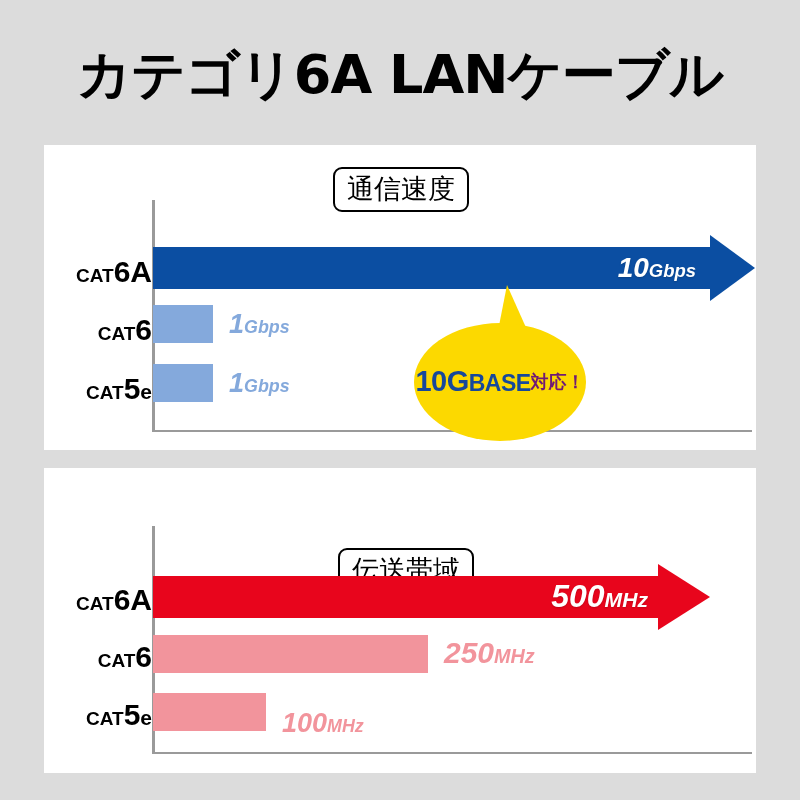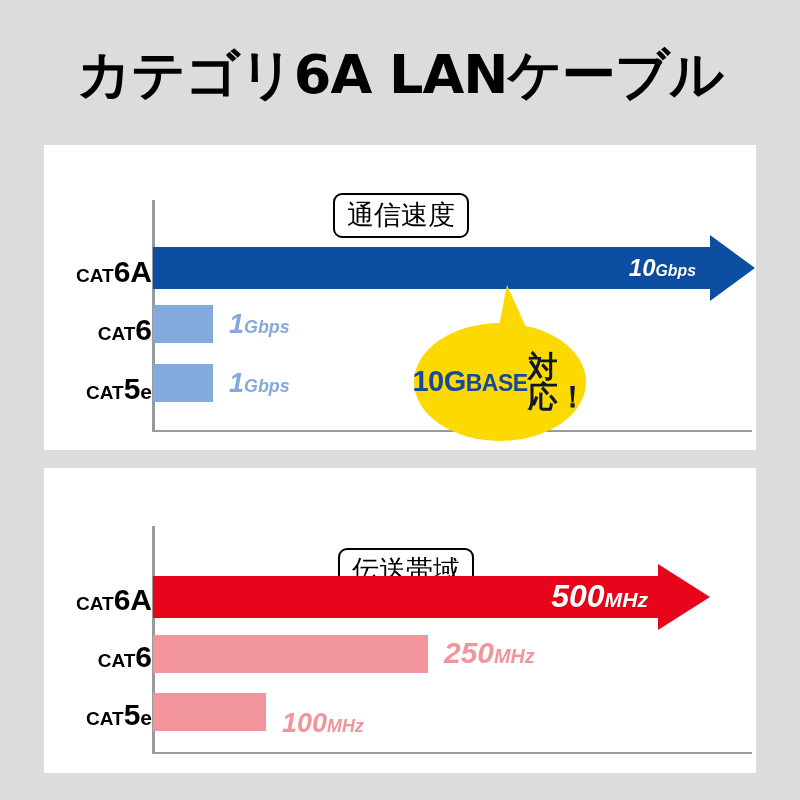--- a/index.html
+++ b/index.html
@@ -130,53 +130,53 @@
     border-bottom:56px solid #FCD900;
     z-index:5;
   }
   .callout-l1{
     color:#16489B;font-weight:bold;font-size:29px;line-height:30px;
     letter-spacing:-.5px;
     font-family:"Liberation Sans","DejaVu Sans",sans-serif;
   }
   .callout-l1 .sm{font-size:23px;}
   .callout-l2{
-    color:#0f172a;font-weight:bold;font-size:30px;line-height:30px;
+    color:#701a75;font-weight:bold;font-size:18px;line-height:30px;
     font-family:"DejaVu Sans","Liberation Sans",sans-serif;
   }
 </style>
 </head>
 <body>
 
 <div class="page">
 
   <div class="title">カテゴリ6A LANケーブル</div>
 
   <div class="card" id="card-speed">
     <div class="plot">
 
-      <div class="badge" style="left:289px;top:22px;margin-top:26px;">通信速度</div>
+      <div class="badge" style="left:289px;top:22px;">通信速度</div>
 
       <div class="axis" id="axis-speed"></div>
       <div class="baseline" id="baseline-speed"></div>
 
       <div class="cat-label" style="top:112px;">
         <span class="sm">CAT</span><span>6</span><span>A</span>
       </div>
       <div class="cat-label" style="top:170px;">
         <span class="sm">CAT</span><span>6</span><span class="suffix"></span>
       </div>
       <div class="cat-label" style="top:229px;">
         <span class="sm">CAT</span><span>5</span><span class="suffix">e</span>
       </div>
 
       <div class="arrow-wrap" style="left:109px;top:102px;width:557px;height:42px;">
         <div class="arrow-body" style="width:557px;background:#0B4EA2;"></div>
         <div class="arrow-head" style="left:557px;border-left:45px solid #0B4EA2;"></div>
-        <div class="arrow-value" style="right:14px;top:4px;font-size:24px;line-height:34px;">
+        <div class="arrow-value" style="right:14px;top:4px;font-size:28px;line-height:34px;">
           <span>10</span><span class="unit">Gbps</span>
         </div>
       </div>
 
       <div class="bar" style="left:109px;top:160px;width:60px;height:38px;background:#84A9DC;"></div>
       <div class="bar-value" style="left:185px;top:164px;font-size:27px;line-height:30px;color:#84A9DC;">
         <span>1</span><span class="unit">Gbps</span>
       </div>
 
       <div class="bar" style="left:109px;top:219px;width:60px;height:38px;background:#84A9DC;"></div>

